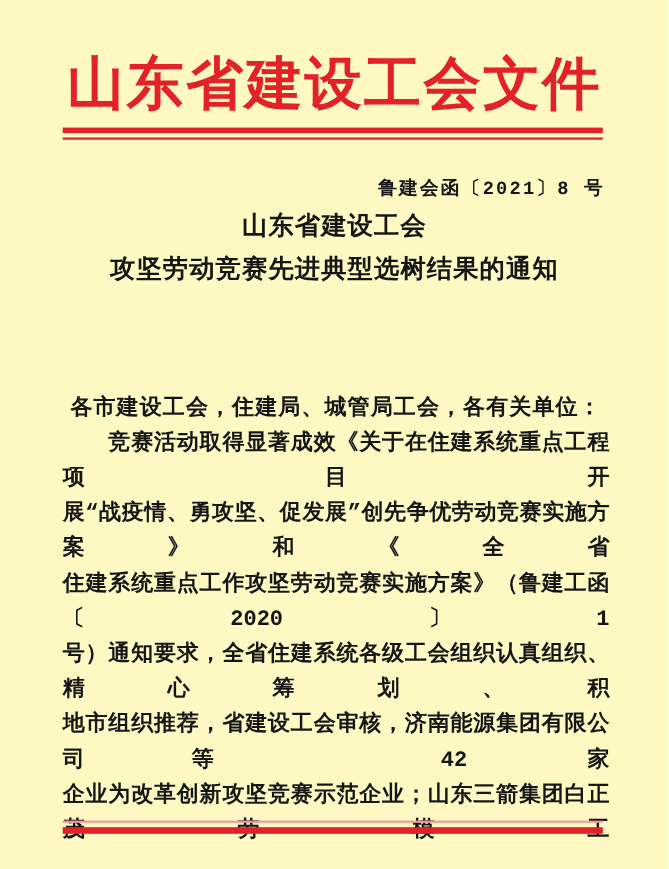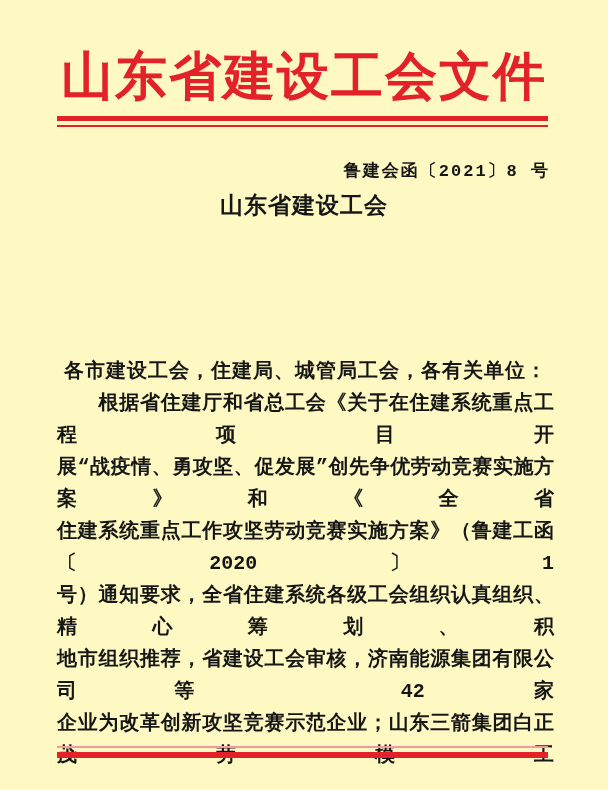--- a/index.html
+++ b/index.html
@@ -95,26 +95,27 @@
   <div class="rules-top">
     <div class="rule-thick"></div>
     <div class="rule-gap"></div>
     <div class="rule-thin"></div>
   </div>
 
   <div class="doc-number">鲁建会函〔2021〕8 号</div>
 
   <div class="title-block">
       <div class="title-line">山东省建设工会</div>
+      <div class="title-line">攻坚劳动竞赛先进典型选树结果的通知</div>
     </div>
 
   <div class="body-block">
     <div class="salutation">各市建设工会，住建局、城管局工会，各有关单位：</div>
     <div>
-        <div class="body-line">　　根据省住建厅和省总工会《关于在住建系统重点工程项目开</div>
+        <div class="body-line">　　竞赛活动取得显著成效《关于在住建系统重点工程项目开</div>
         <div class="body-line">展“战疫情、勇攻坚、促发展”创先争优劳动竞赛实施方案》和《全省</div>
         <div class="body-line">住建系统重点工作攻坚劳动竞赛实施方案》（鲁建工函〔2020〕1</div>
         <div class="body-line">号）通知要求，全省住建系统各级工会组织认真组织、精心筹划、积</div>
         <div class="body-line">地市组织推荐，省建设工会审核，济南能源集团有限公司等 42 家</div>
         <div class="body-line">企业为改革创新攻坚竞赛示范企业；山东三箭集团白正茂劳模工</div>
       </div>
   </div>
 
   <div class="rules-bottom">
     <div class="rule-thin"></div>

